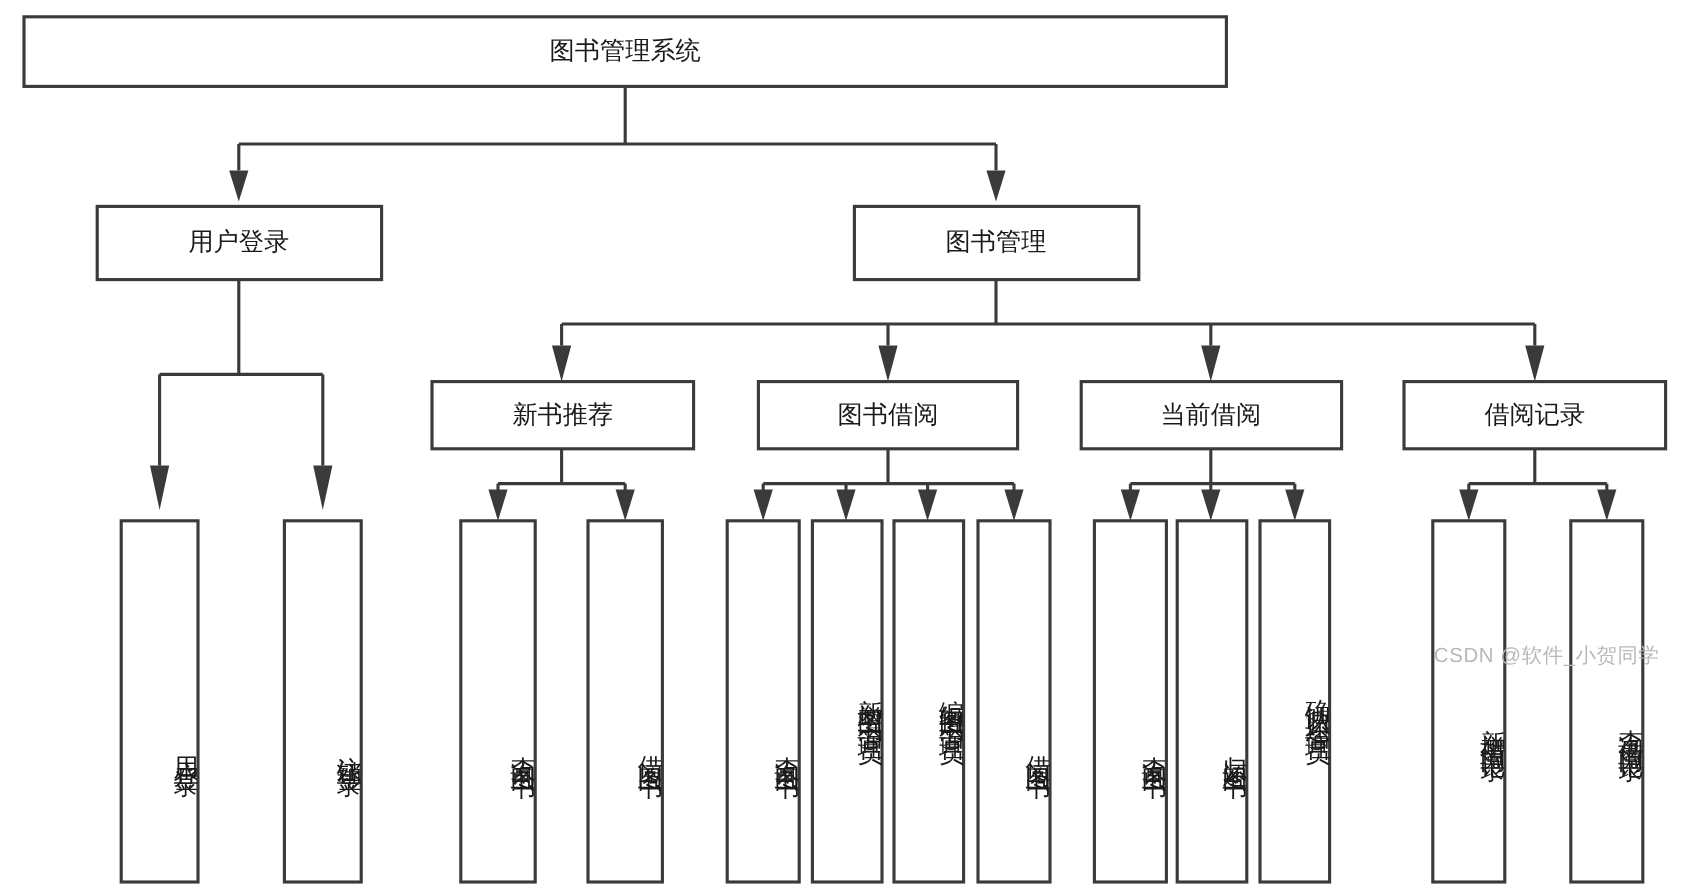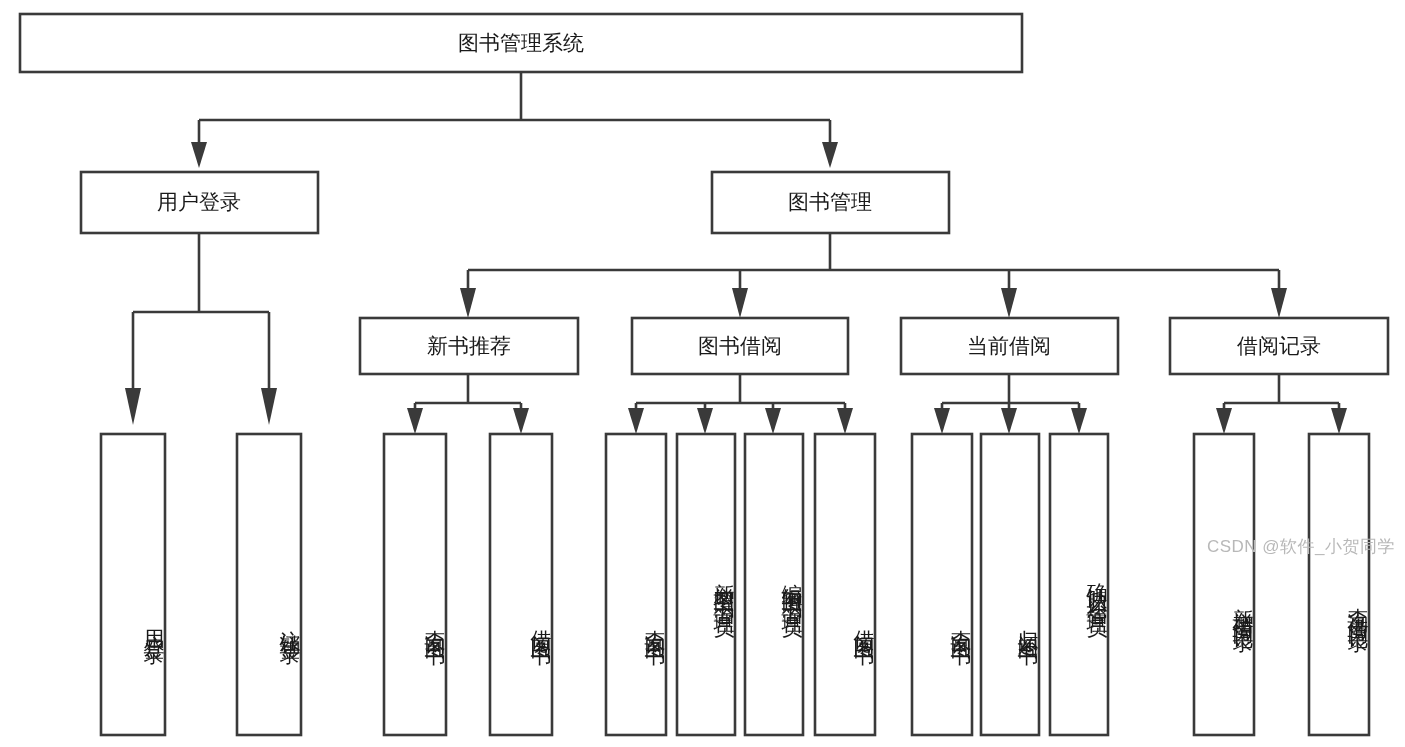--- a/index.html
+++ b/index.html
@@ -57,21 +57,21 @@
     color: #1a1a1a;
     letter-spacing: 5px;
     white-space: nowrap;
     display: flex;
     align-items: flex-start;
     justify-content: center;
     pointer-events: none;
   }
   .watermark {
     position: absolute;
-    right: 10px;
+    right: 22px;
     bottom: 6px;
     font-family: "Liberation Sans", "DejaVu Sans", sans-serif;
     font-size: 17px;
     color: #b8b8b8;
     white-space: nowrap;
     letter-spacing: 0.5px;
   }
 </style>
 </head>
 <body>

